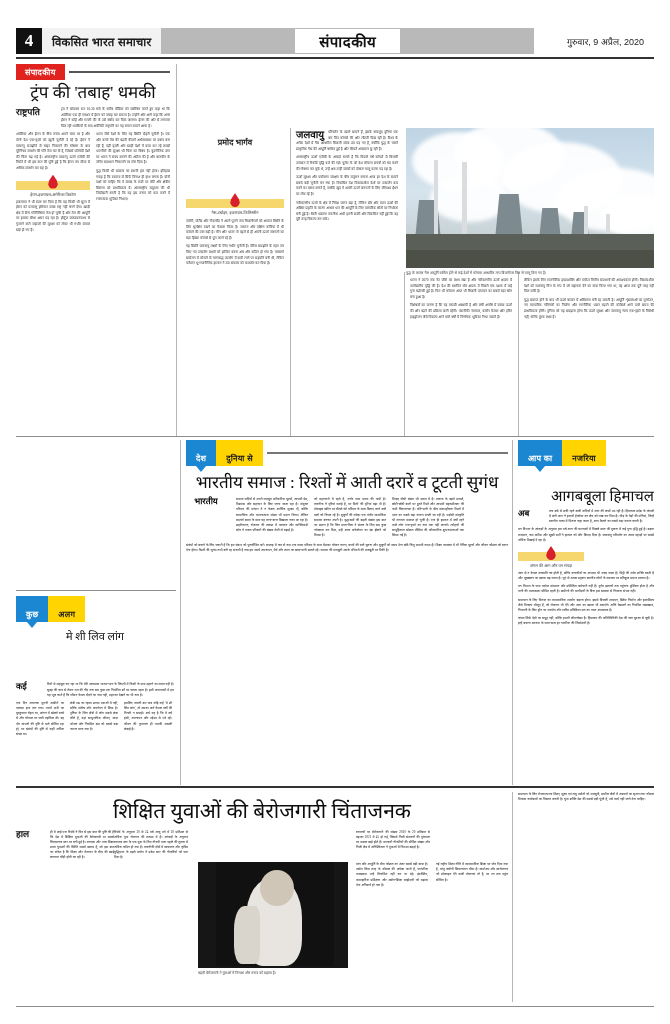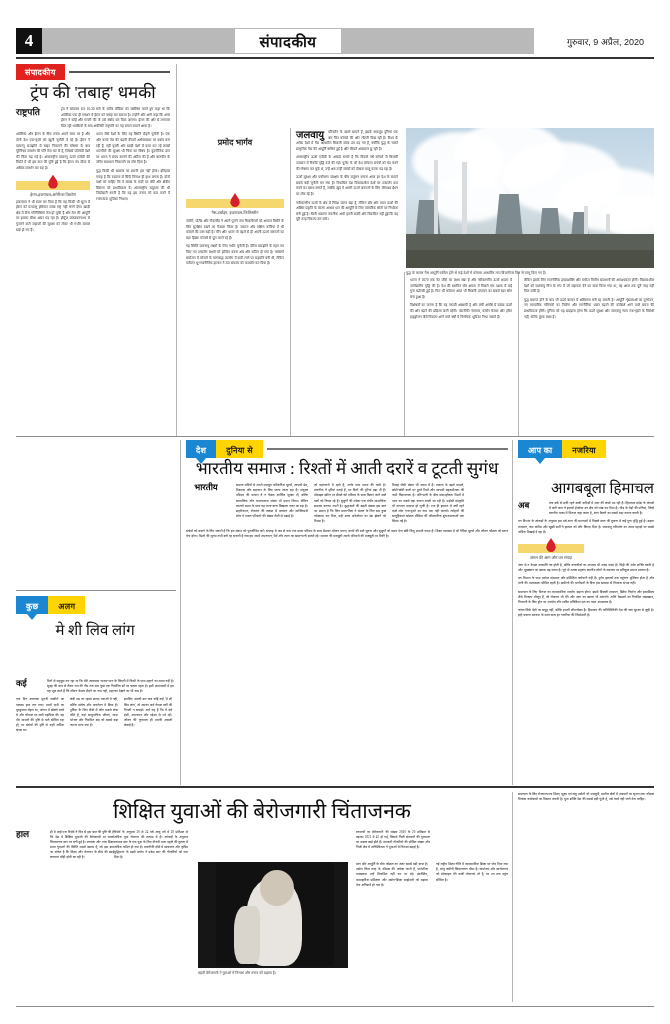--- a/index.html
+++ b/index.html
@@ -52,21 +52,21 @@
   .red-tag {
     display: inline-block; background: #e1231f; color: #fff;
     font-size: 8px; font-weight: bold; padding: 2px 9px 3px; letter-spacing: .3px;
   }
   .tag-rule { flex: 1; border-top: 2px solid #555; margin-left: 4px; height: 0; align-self: center; }
 
   
   .flagtabs { display: flex; align-items: flex-start; }
   .flag {
     font-size: 8px; font-weight: bold; color: #fff;
-    padding: 4px 10px 3px; position: relative; letter-spacing: .3px;
+    padding: 12px 10px 3px; position: relative; letter-spacing: .3px;
   }
   .flag.blue { background: #1b87d2; }
   .flag.yellow { background: #ffd400; color: #1a1a1a; }
   .flag.blue::after {
     content: ""; position: absolute; left: 50%; bottom: -6px; margin-left: -5px;
     border-left: 5px solid transparent; border-right: 5px solid transparent;
     border-top: 6px solid #1b87d2;
   }
 
   
@@ -125,20 +125,21 @@
   
   .blackbox { position: absolute; background: #161616; }
 </style>
 </head>
 <body>
 
 <div class="page">
 
   <div class="masthead">
     <div class="pageno">4</div>
+    <div class="paper-name">विकसित भारत समाचार</div>
     <div class="section-title-wrap">
       <div class="section-title">संपादकीय</div>
     </div>
     <div class="masthead-date">गुरुवार, 9 अप्रैल, 2020</div>
   </div>
   <div class="masthead-rule"></div>
 
   <div class="vrule" style="left:176px; top:64px; height:372px;"></div>
   <div class="vrule" style="left:290px; top:128px; height:308px;"></div>
   <div class="vrule" style="left:404px; top:272px; height:164px;"></div>
@@ -231,21 +232,21 @@
   </div>
 
   <div class="hrule" style="left:16px; top:436px; width:638px;"></div>
 
   <div style="position:absolute;left:186px;top:440px;width:322px;">
     <div class="flagtabs">
       <span class="flag blue">देश</span>
       <span class="flag yellow">दुनिया से</span>
       <span class="tag-rule" style="border-top:2px solid #777;"></span>
     </div>
-    <div class="hl-main" style="font-size:17px; text-align:center; margin:1px 0 5px;">भारतीय समाज : रिश्तों में आती दरारें व टूटती सुगंध</div>
+    <div class="hl-main" style="font-size:17px; text-align:center; margin:7px 0 5px;">भारतीय समाज : रिश्तों में आती दरारें व टूटती सुगंध</div>
     <div style="display:flex; gap:6px;">
       <div style="width:44px;">
         <div class="dropword" style="float:none;font-size:8.5px;text-align:center;">भारतीय</div>
       </div>
       <div class="col-text sm" style="width:72px;">
         <span>समाज सदियों से अपने मजबूत पारिवारिक मूल्यों, आपसी प्रेम, विश्वास और सहकार के लिए जाना जाता रहा है। संयुक्त परिवार की परंपरा ने न केवल आर्थिक सुरक्षा दी, बल्कि सामाजिक और भावनात्मक संबल भी प्रदान किया।</span>
         <span>लेकिन बदलते समय के साथ यह ताना-बाना बिखरता नजर आ रहा है। शहरीकरण, रोजगार की तलाश में पलायन और व्यक्तिवादी सोच ने एकल परिवारों की संख्या तेजी से बढ़ाई है।</span>
       </div>
       <div class="col-text sm" style="width:72px;">
         <span>जो महानगरों में रहते हैं, उनके पास समय की कमी है। तकनीक ने दूरियां घटाई हैं, पर दिलों की दूरियां बढ़ा दी हैं। मोबाइल स्क्रीन पर बीतते घंटे परिवार के साथ बिताए जाने वाले पलों को निगल रहे हैं।</span>
@@ -287,21 +288,21 @@
     <div class="col-text sm" style="margin-top:3px;">समाधान के लिए पिरूल का व्यावसायिक उपयोग बढ़ाना होगा। इससे बिजली उत्पादन, ब्रिकेट निर्माण और हस्तशिल्प जैसे विकल्प मौजूद हैं, जो रोजगार भी देंगे और आग का खतरा भी घटाएंगे। अग्नि रेखाओं का नियमित रखरखाव, निगरानी के लिए ड्रोन का उपयोग और त्वरित प्रतिक्रिया दल का गठन आवश्यक है।</div>
     <div class="col-text sm" style="margin-top:3px;">जंगल सिर्फ पेड़ों का समूह नहीं, बल्कि हमारी जीवनरेखा हैं। हिमालय की पारिस्थितिकी देश की जल सुरक्षा से जुड़ी है। इन्हें बचाना सरकार के साथ-साथ हर नागरिक की जिम्मेदारी है।</div>
   </div>
 
   <div class="hrule" style="left:16px; top:590px; width:160px;"></div>
   <div style="position:absolute;left:16px;top:596px;width:158px;">
     <div class="flagtabs">
       <span class="flag blue">कुछ</span>
       <span class="flag yellow">अलग</span>
     </div>
-    <div class="hl-main" style="font-size:15px; text-align:center; margin:8px 0 5px;">मे शी लिव लांग</div>
+    <div class="hl-main" style="font-size:11px; text-align:center; margin:8px 0 5px;">मे शी लिव लांग</div>
     <div style="display:flex; gap:5px;margin-top:40px;">
       <div style="width:26px;">
         <div class="dropword" style="float:none;font-size:8.5px;">कई</div>
       </div>
       <div class="col-text sm" style="flex:1;">दिनों से महसूस कर रहा था कि मेरी आसपास भागम-भाग के जिंदगी में किसी के पास ठहरने का समय नहीं है। सुबह की चाय से लेकर रात की नींद तक सब कुछ एक निर्धारित ढर्रे पर चलता रहता है। इसी आपाधापी में हम यह भूल जाते हैं कि जीवन केवल दौड़ने का नाम नहीं, ठहरकर देखने का भी नाम है।</div>
     </div>
     <div style="display:flex; gap:6px; margin-top:3px;">
       <div class="col-text sm" style="width:48px;">एक दिन अचानक पुरानी तस्वीरों का एलबम हाथ लग गया। उसमें दादी का मुस्कुराता चेहरा था, आंगन में खेलते बच्चे थे और चौपाल पर जमी महफिल थी। वह दौर साधनों की दृष्टि से भले सीमित रहा हो, पर संबंधों की दृष्टि से कहीं अधिक संपन्न था।</div>
       <div class="col-text sm" style="width:48px;">लंबी उम्र का रहस्य शायद दवाओं में नहीं, बल्कि संतोष और अपनेपन में छिपा है। दुनिया के जिन क्षेत्रों में लोग सबसे लंबा जीते हैं, वहां सामुदायिक जीवन, सादा भोजन और नियमित श्रम को सबसे बड़ा कारण माना गया है।</div>
       <div class="col-text sm" style="width:48px;">इसलिए अगली बार जब कोई कहे 'मे शी लिव लांग', तो उसका अर्थ केवल वर्षों की गिनती न समझें। अर्थ यह है कि वे वर्ष हंसी, अपनापन और उद्देश्य से भरे रहें। जीवन की गुणवत्ता ही उसकी असली लंबाई है।</div>

